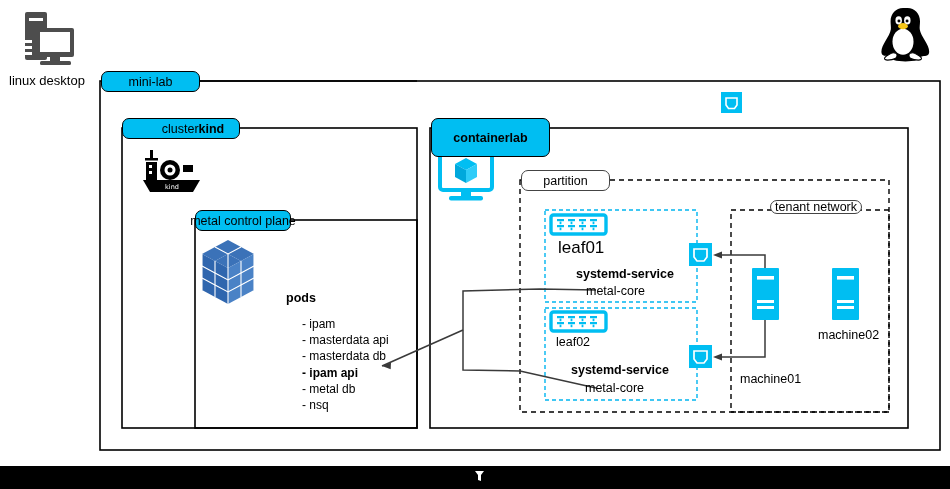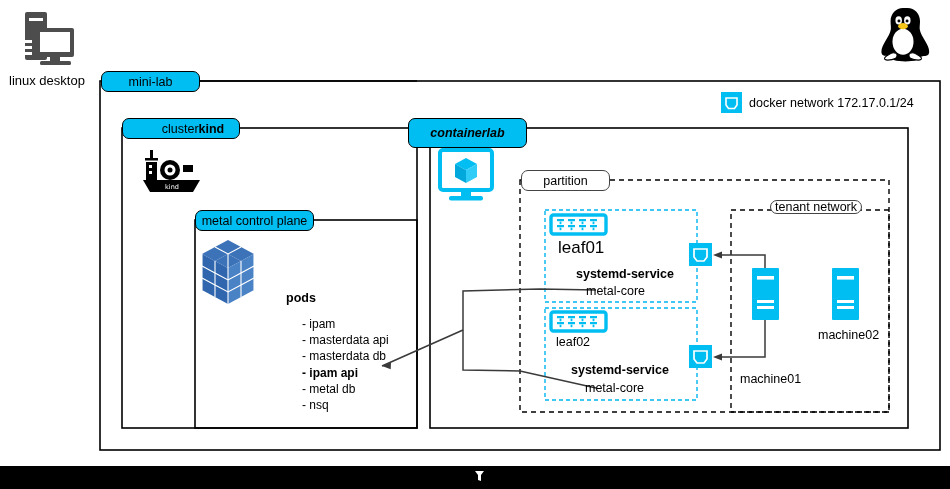--- a/index.html
+++ b/index.html
@@ -257,43 +257,42 @@
     <path d="M713 357 l9 -3.4 l0 6.8 z" fill="#3A3A3A"></path>
 
   </svg>
 
   <div class="abs txt" style="left:9px;top:74px;font-size:13px;">linux desktop</div>
 
   <div class="abs tab" style="left:101px;top:71px;width:99px;height:21px;">
     <span>mini-lab</span>
   </div>
 
-  <div class="abs txt" style="left:749px;top:96px;font-size:12.5px;">docker network 172.17.0.1/24</div>
 
   <div class="abs tab" style="left:122px;top:118px;width:118px;height:21px;">
     <span class="reg">cluster </span>
       <span class="bd">kind</span>
   </div>
 
-  <div class="abs tab" style="left:195px;top:210px;width:119px;height:21px;">
+  <div class="abs tab" style="left:195px;top:210px;width:96px;height:21px;">
     <span>metal control plane</span>
   </div>
 
   <div class="abs txt b" style="left:286px;top:291px;font-size:12.5px;">pods</div>
 
   <div class="abs list" style="left:302px;top:316px;">
     <div>- ipam</div>
     <div>- masterdata api</div>
     <div>- masterdata db</div>
     <div class="b">- ipam api</div>
     <div>- metal db</div>
     <div>- nsq</div>
   </div>
 
-  <div class="abs tab bold" style="left:408px;top:118px;width:119px;height:30px;font-style:italic;">
+  <div class="abs tab bold" style="left:431px;top:118px;width:119px;height:39px;">
     <span>containerlab</span>
   </div>
 
   <div class="abs plain-tab" style="left:521px;top:170px;width:89px;height:21px;">
     <span>partition</span>
   </div>
 
   <div class="abs plain-tab" style="left:770px;top:200px;width:92px;height:14px;">
     <span>tenant network</span>
   </div>

